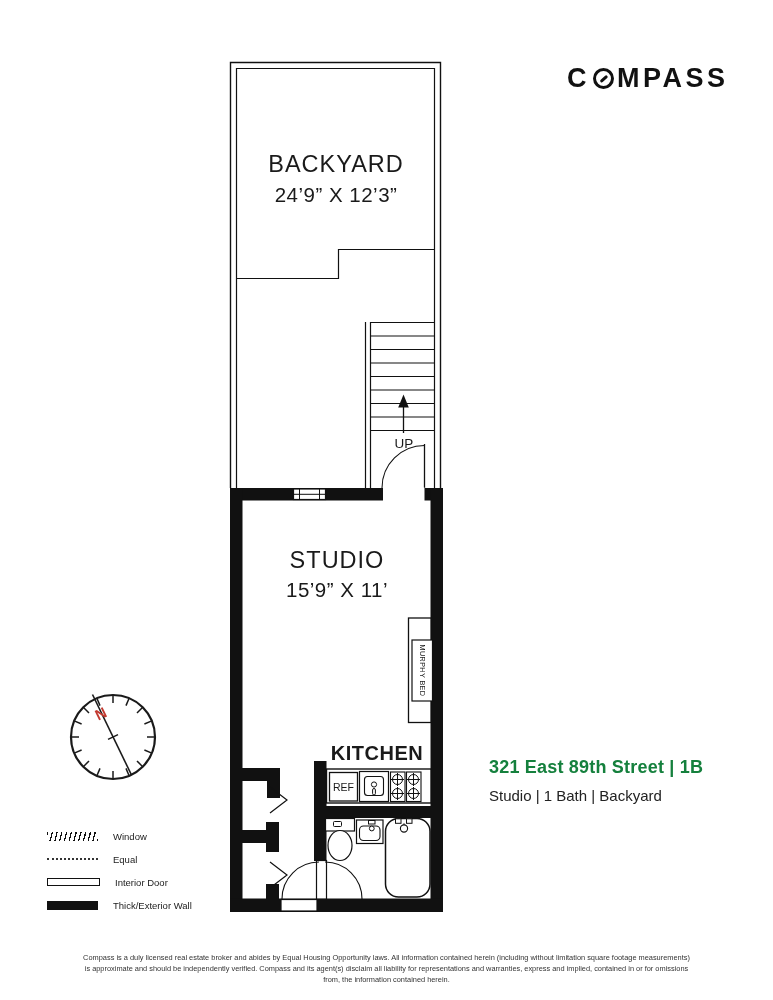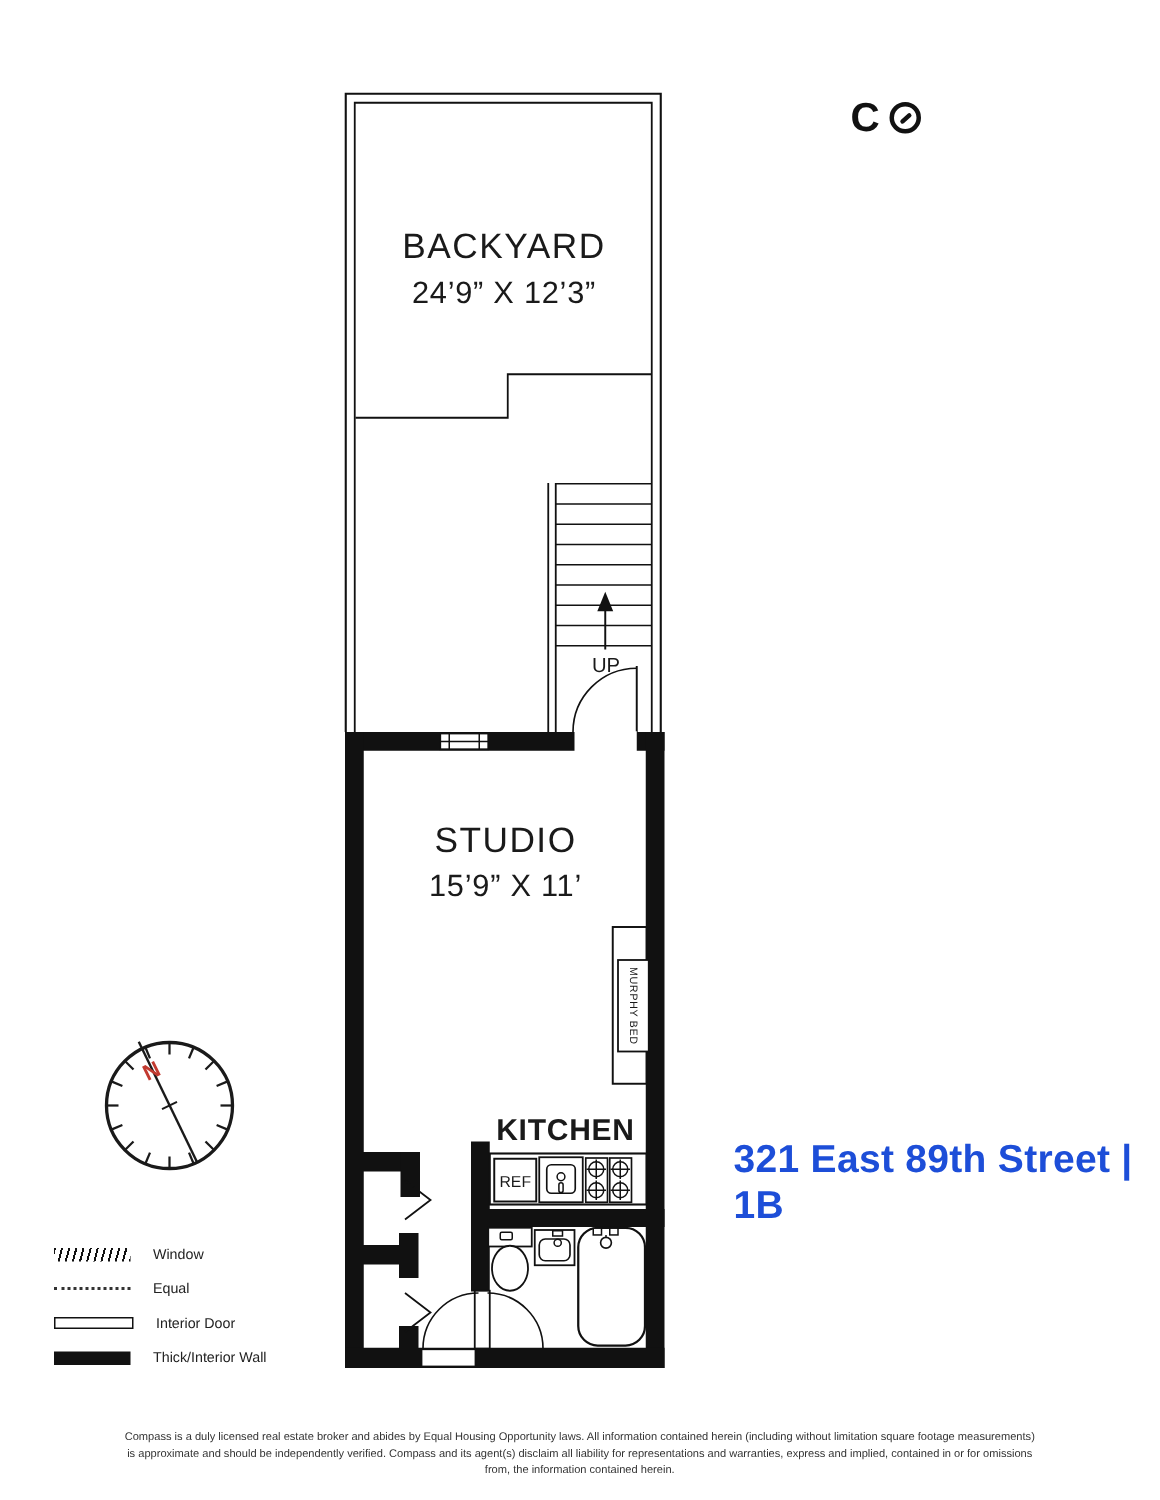--- a/index.html
+++ b/index.html
@@ -7,24 +7,24 @@
         font-family:"Liberation Sans","DejaVu Sans",sans-serif;color:#111;}
   
   .logo{position:absolute;top:63px;left:567px;display:flex;align-items:center;
         font-size:27px;font-weight:700;letter-spacing:3.5px;color:#111;}
   .logo-o{display:inline-block;width:15px;height:15px;border:3.4px solid #111;border-radius:50%;
           position:relative;margin:0 3px;}
   .logo-o .slash{position:absolute;left:50%;top:50%;width:9px;height:3.2px;background:#111;
           border-radius:2px;transform:translate(-50%,-50%) rotate(-42deg);}
   
   .listing{position:absolute;left:489px;top:757px;}
-  .listing .title{font-size:26px;font-weight:700;letter-spacing:.2px;color:#1d4ed8;}
+  .listing .title{font-size:18px;font-weight:700;letter-spacing:.2px;color:#15803d;}
   .listing .subtitle{font-size:15px;font-weight:400;margin-top:9px;color:#222;}
   
-  .legend{position:absolute;left:36px;top:829px;}
+  .legend{position:absolute;left:47px;top:829px;}
   .legend-row{display:flex;align-items:center;height:14px;margin-bottom:9px;}
   .legend-swatch{width:51px;margin-right:15px;flex:none;}
   .sw-window{height:9px;background:repeating-linear-gradient(105deg,#111 0,#111 1.3px,#fff 1.3px,#fff 4.6px);}
   .sw-door{height:0;border-top:2px dotted #333;}
   .sw-interior{height:5.5px;background:#fff;border:1.3px solid #111;}
   .sw-thick{height:9px;background:#111;}
   .legend-label{font-size:9.5px;color:#222;white-space:nowrap;}
   
   .rose{position:absolute;left:68px;top:692px;width:90px;height:90px;}
   
@@ -164,20 +164,21 @@
     <text class="t-room" x="337" y="568" text-anchor="middle">STUDIO</text>
     <text class="t-dim" x="337" y="597" text-anchor="middle">15’9” X 11’</text>
     <text class="t-kitchen" x="377" y="760" text-anchor="middle">KITCHEN</text>
   </svg>
 
   <div class="logo">
     <span>C</span>
       <span class="logo-o">
         <span class="slash"></span>
       </span>
+      <span>MPASS</span>
   </div>
 
   <svg class="rose" viewBox="0 0 90 90">
     <circle cx="45" cy="45" r="42" fill="none" stroke="#1a1a1a" stroke-width="2.2"></circle>
     <g stroke="#1a1a1a" stroke-width="1.5">
       <line x1="45" y1="3" x2="45" y2="11"></line>
         <line x1="45" y1="87" x2="45" y2="79"></line>
       <line x1="3" y1="45" x2="11" y2="45"></line>
         <line x1="87" y1="45" x2="79" y2="45"></line>
       <line x1="61.1" y1="6.2" x2="58" y2="13.6"></line>
@@ -193,36 +194,37 @@
       <line x1="61.1" y1="83.8" x2="58" y2="76.4"></line>
         <line x1="28.9" y1="6.2" x2="32" y2="13.6"></line>
     </g>
     <line x1="24.5" y1="2.5" x2="63.5" y2="83" stroke="#1a1a1a" stroke-width="1.6"></line>
     <line x1="40" y1="47.4" x2="50" y2="42.6" stroke="#1a1a1a" stroke-width="1.4"></line>
     <text x="33" y="27" text-anchor="middle" font-size="15" font-weight="700" fill="#c23a30" transform="rotate(-26 33 22)">N</text>
   </svg>
 
   <div class="listing">
     <div class="title">321 East 89th Street | 1B</div>
+    <div class="subtitle">Studio | 1 Bath | Backyard</div>
   </div>
 
   <div class="legend">
     <div class="legend-row">
       <div class="legend-swatch sw-window"></div>
       <div class="legend-label">Window</div>
     </div>
     <div class="legend-row">
       <div class="legend-swatch sw-door"></div>
       <div class="legend-label">Equal</div>
     </div>
     <div class="legend-row">
       <div class="legend-swatch sw-interior"></div>
       <div class="legend-label">Interior Door</div>
     </div>
     <div class="legend-row">
       <div class="legend-swatch sw-thick"></div>
-      <div class="legend-label">Thick/Interior Wall</div>
+      <div class="legend-label">Thick/Exterior Wall</div>
     </div>
   </div>
 
   <div class="disclaimer">Compass is a duly licensed real estate broker and abides by Equal Housing Opportunity laws. All information contained herein (including without limitation square footage measurements) is approximate and should be independently verified. Compass and its agent(s) disclaim all liability for representations and warranties, express and implied, contained in or for omissions from, the information contained herein.</div>
 
 </div>
 
 </body></html>

